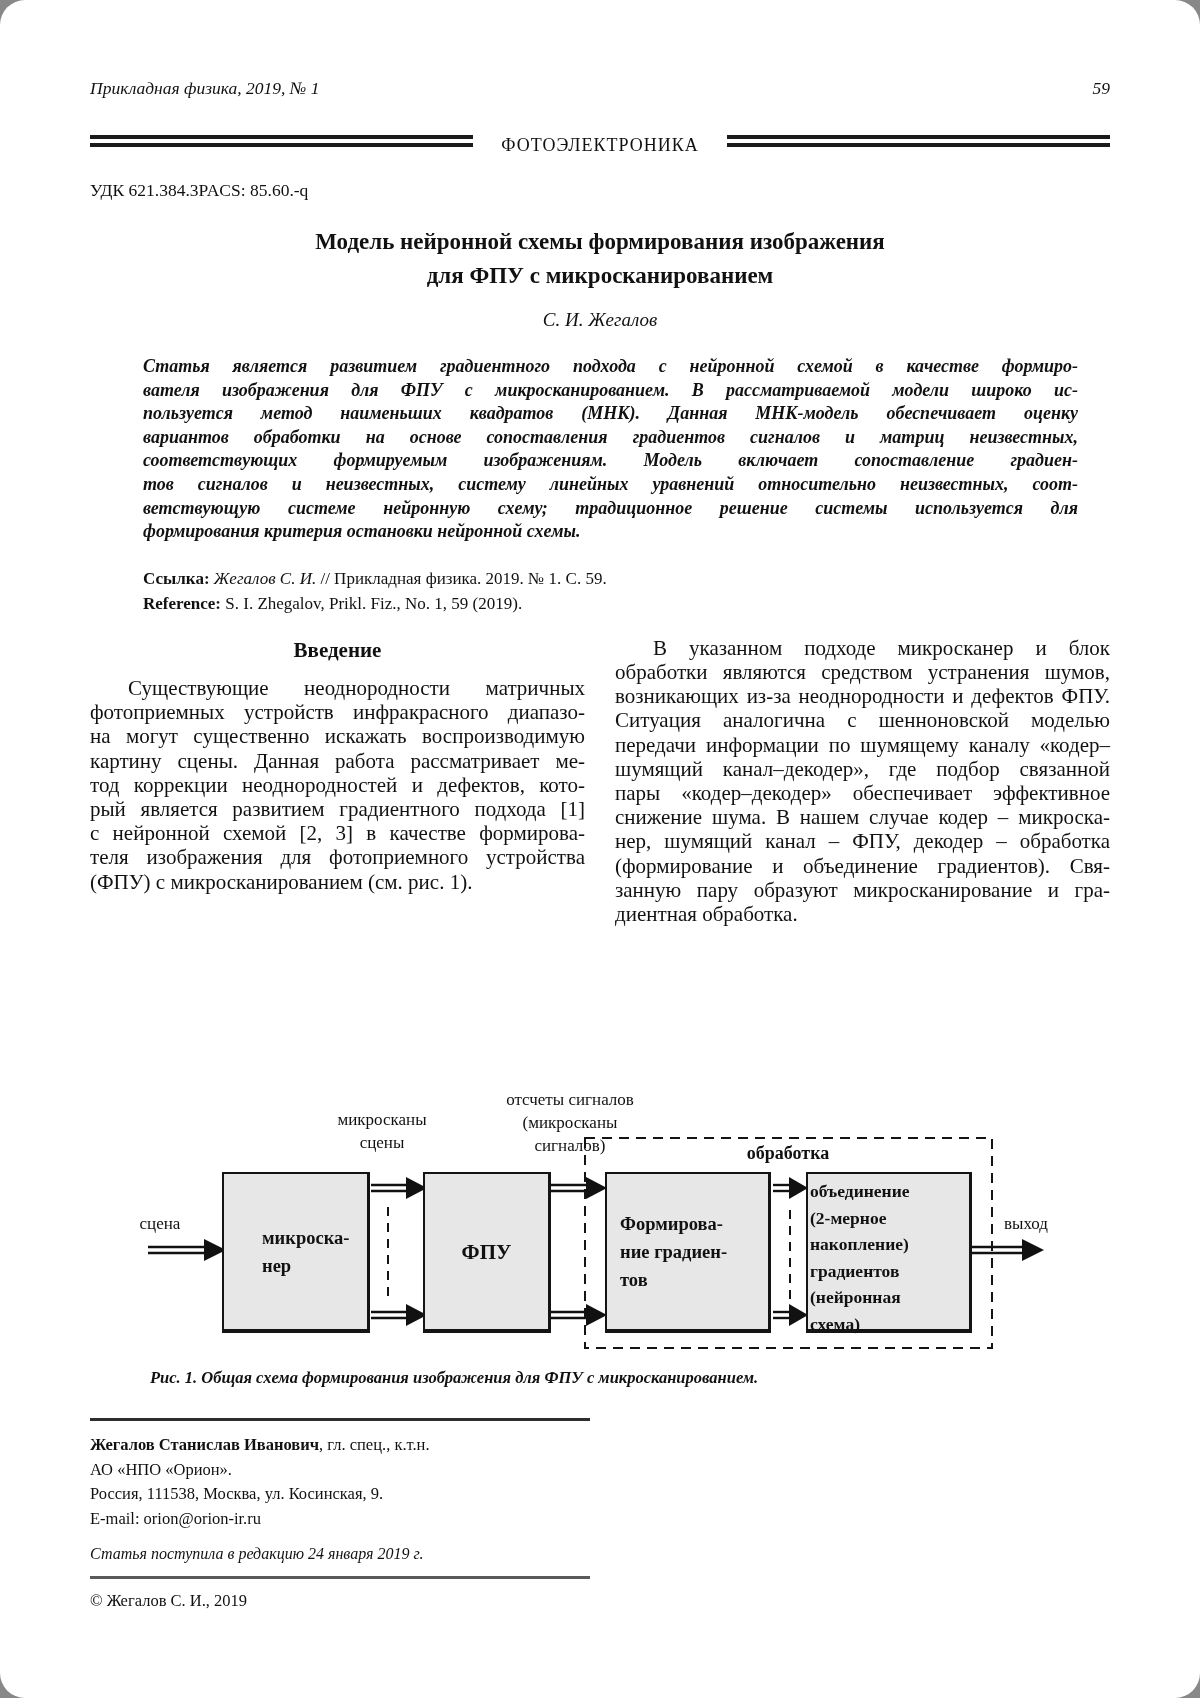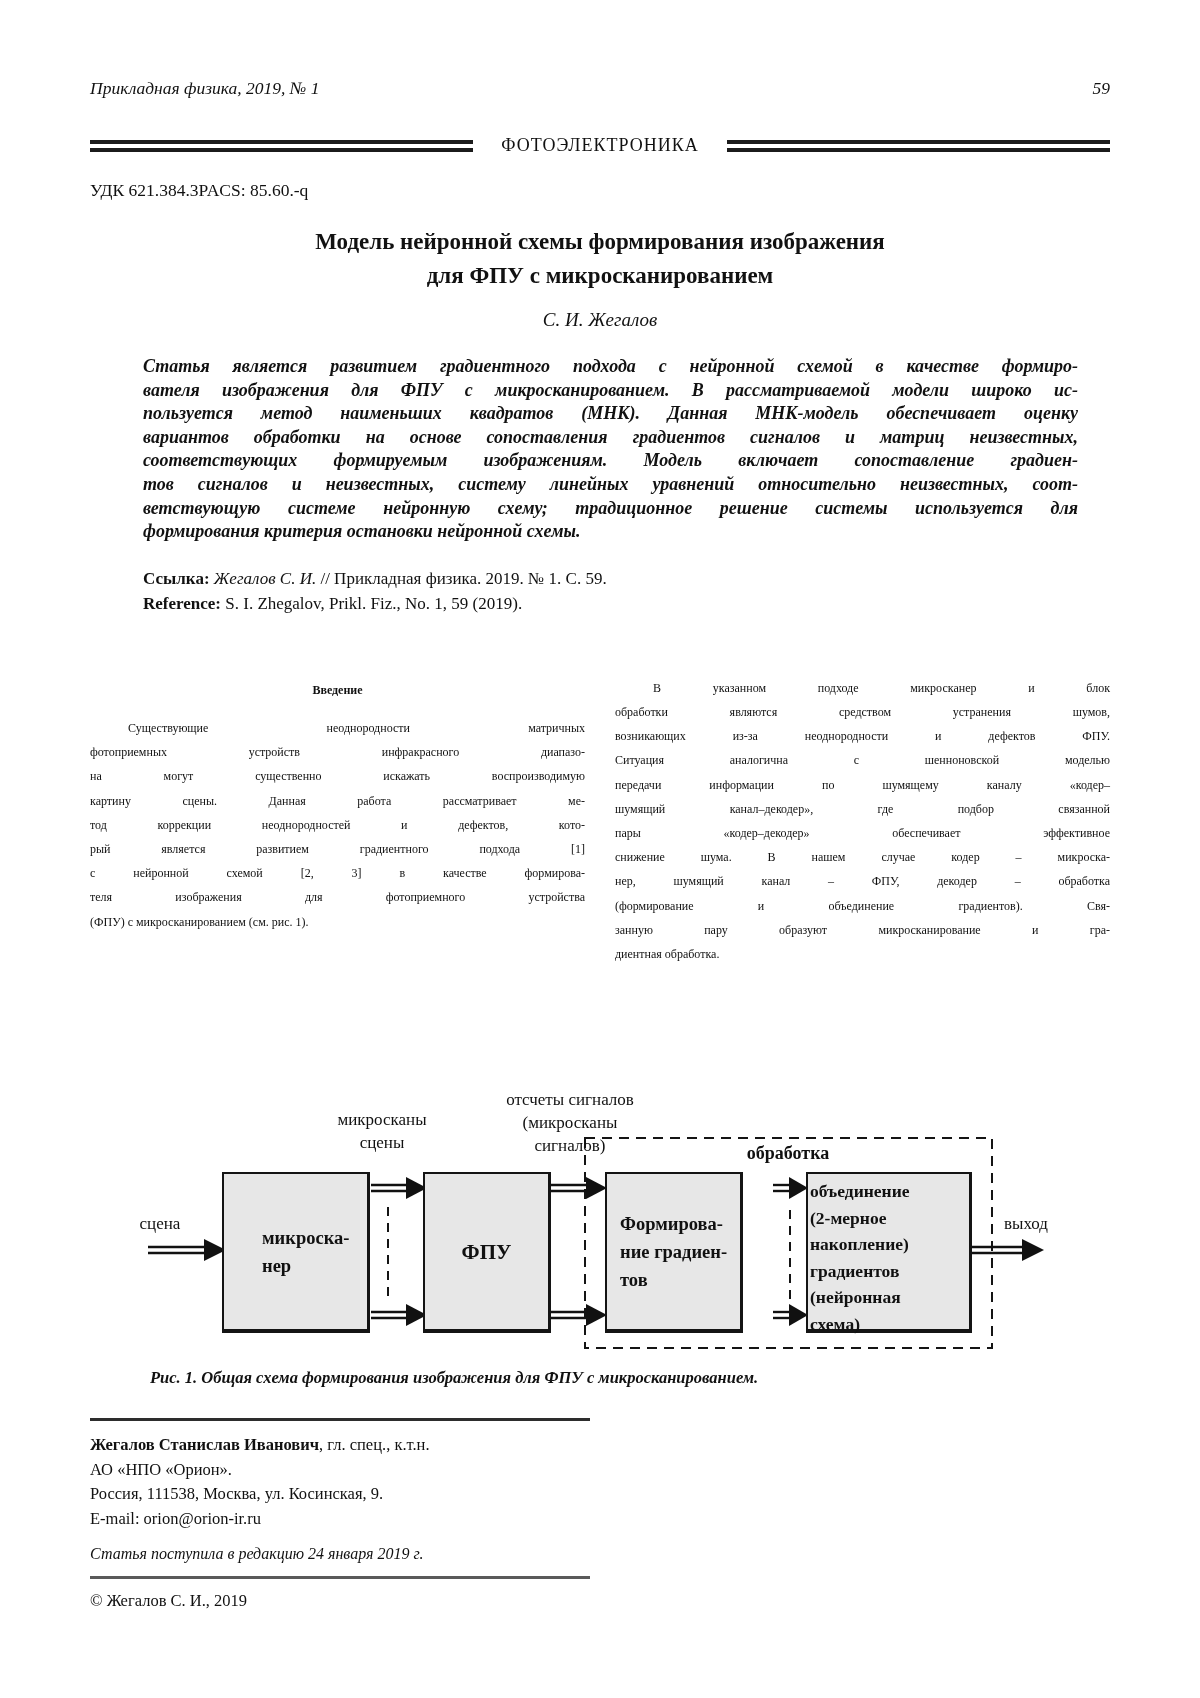--- a/index.html
+++ b/index.html
@@ -4,28 +4,29 @@
 <style>
   html,body{margin:0;padding:0;background:#888;}
   .page{
     position:relative;
     width:1200px;height:1698px;
     margin:0 auto;
     background:#ffffff;
     font-family:"Liberation Serif","DejaVu Serif",serif;
     color:#111;
     overflow:hidden;
+    border-radius:25px;
   }
   .content{padding:78px 90px 0 90px;}
 
   
   .journal-row{display:flex;justify-content:space-between;font-style:italic;font-size:17.5px;}
 
   
-  .banner{display:flex;align-items:center;margin-top:36px;}
+  .banner{display:flex;margin-top:36px;}
   .rule-double{flex:1;height:4px;border-top:4px solid #1b1b1b;border-bottom:4px solid #1b1b1b;}
   .banner-text{padding:0 28px;font-size:18px;letter-spacing:1px;white-space:nowrap;}
 
   .udc-row{display:flex;justify-content:flex-start;margin-top:24px;font-size:17.5px;}
 
   .title{margin-top:24px;text-align:center;font-weight:bold;font-size:23px;line-height:34px;}
   .author{margin-top:16px;text-align:center;font-style:italic;font-size:19px;}
 
   .abstract{margin:24px 32px 0 53px;font-weight:bold;font-style:italic;font-size:18px;line-height:23.6px;}
   .jline{text-align:justify;text-align-last:justify;}
@@ -33,21 +34,21 @@
   .indent-first .jline:first-child{text-indent:38px;}
 
   .keywords{margin:24px 32px 0 53px;font-size:17.5px;line-height:24.5px;text-align:justify;}
   .kw-label{font-style:italic;}
 
   .citation{margin:22px 32px 0 53px;font-size:17px;line-height:25px;}
   .cit-label{font-weight:bold;}
   .cit-author{font-style:italic;}
 
   .columns{display:flex;gap:30px;margin-top:20px;}
-  .col{width:495px;font-size:12px;line-height:24.2px;margin-top:40px;}
+  .col{width:495px;font-size:21px;line-height:24.2px;}
   .intro-heading{text-align:center;font-weight:bold;margin:2px 0 14px 0;}
 
   
   .figure{position:absolute;left:0;top:1080px;width:1200px;height:300px;}
   .figure svg{position:absolute;left:0;top:0;}
   .fig-label{position:absolute;font-size:17px;line-height:23px;white-space:pre-line;text-align:center;}
   .fig-label.bold{font-weight:bold;font-size:18px;}
   .fig-box{position:absolute;background:#e7e7e7;border:2px solid #141414;border-bottom-width:4px;border-right-width:3px;
     box-sizing:border-box;display:flex;font-weight:bold;white-space:pre-line;}
   .fig-box .inner{margin:auto 0;padding-left:13px;font-size:18.5px;line-height:28px;}
@@ -210,21 +211,21 @@
     <div class="fig-label bold" style="left:713px;top:62px;width:150px;">обработка</div>
     <div class="fig-label" style="left:985px;top:132px;width:82px;">выход</div>
 
     <div class="fig-box" style="left:222px;top:92px;width:148px;height:161px;">
       <div class="inner" style="white-space: pre-line; padding-left: 38px;">микроска-
 нер</div>
     </div>
     <div class="fig-box center" style="left:423px;top:92px;width:128px;height:161px;">
       <div class="inner">ФПУ</div>
     </div>
-    <div class="fig-box" style="left:605px;top:92px;width:138px;height:161px;">
+    <div class="fig-box" style="left:605px;top:92px;width:166px;height:161px;">
       <div class="inner" style="white-space: pre-line;">Формирова-
 ние градиен-
 тов</div>
     </div>
     <div class="fig-box dense" style="left:806px;top:92px;width:166px;height:161px;">
       <div class="inner" style="white-space: pre-line;">объединение
 (2-мерное
 накопление)
 градиентов
 (нейронная

